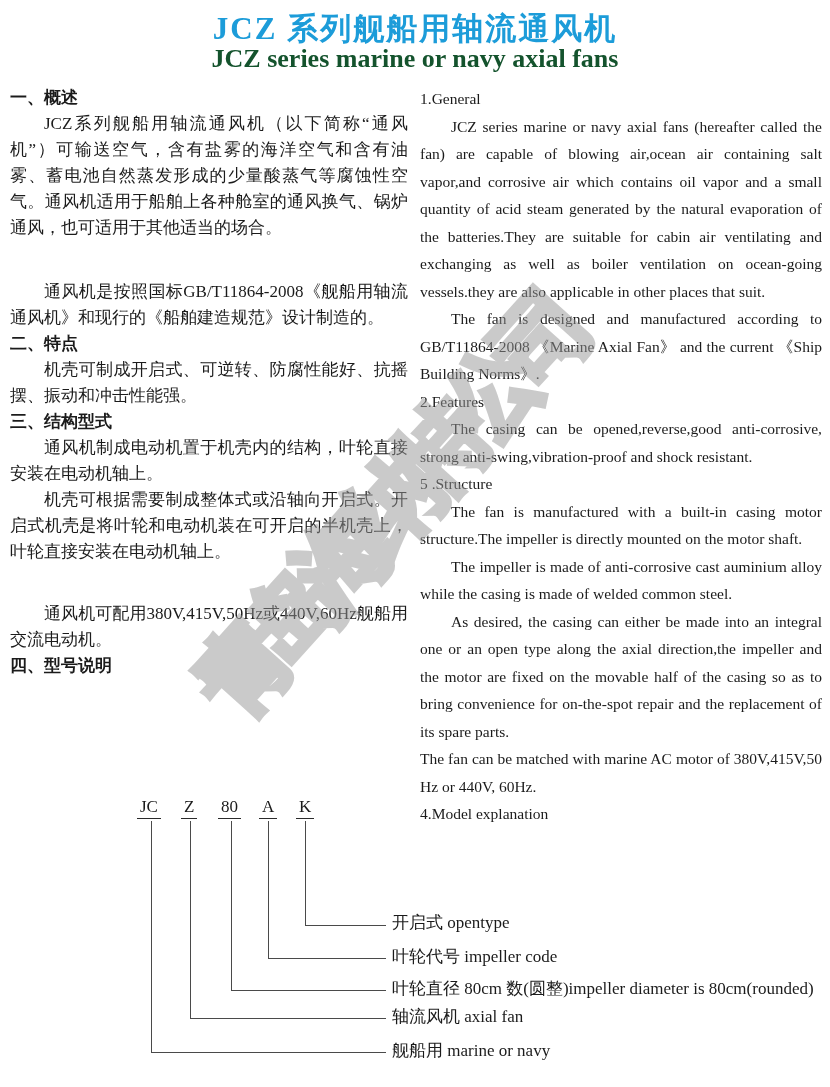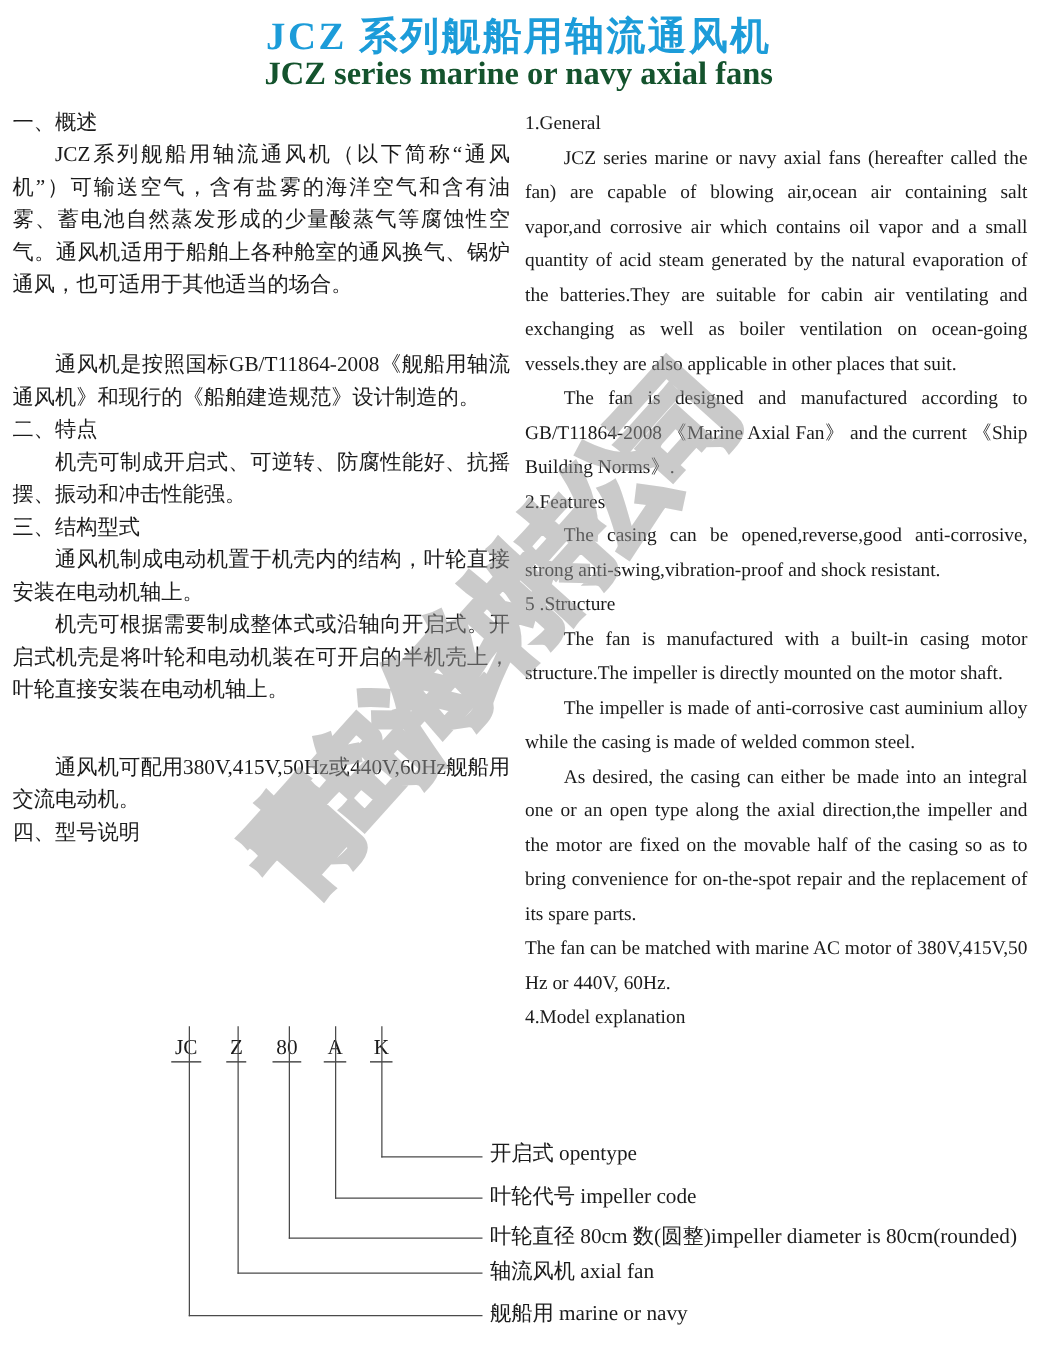--- a/index.html
+++ b/index.html
@@ -21,35 +21,35 @@
   .col-left {
     position:absolute; left:10px; top:85px; width:398px;
     font-size:17px; line-height:26px; text-align:justify;
   }
   .col-right {
     position:absolute; left:420px; top:85px; width:402px;
     font-size:15.5px; line-height:27.5px; text-align:justify;
   }
   .col-left p, .col-right p { margin:0; }
   .indent { text-indent:2em; }
-  .h-zh { font-weight:normal; }
+  .h-zh { font-weight:bold; }
   .col-left .p2 { margin-top:38px; }
   .col-left .p7 { margin-top:36px; }
   
   .watermark {
     position:absolute; left:215px; top:640px;
     transform:rotate(-48deg); transform-origin:0 50%;
     font-size:92px; letter-spacing:-18px; white-space:nowrap;
     font-weight:bold; color:transparent;
     -webkit-text-stroke:6px #979797;
     opacity:0.5; pointer-events:none; z-index:5;
   }
   
   .code {
-    position:absolute; top:828px; height:21px; padding:0 3px;
+    position:absolute; top:797px; height:21px; padding:0 3px;
     font-size:17px; border-bottom:1.5px solid #2a2a2a; text-align:left;
   }
   #code0 { left:137px; } #code1 { left:181px; } #code2 { left:218px; }
   #code3 { left:259px; } #code4 { left:296px; }
   .elbow {
     position:absolute; border-left:1.5px solid #4a4a4a;
     border-bottom:1.5px solid #4a4a4a;
   }
   #elbow0 { left:151px; top:821px; width:234px; height:231px; }
   #elbow1 { left:190px; top:821px; width:195px; height:197px; }

